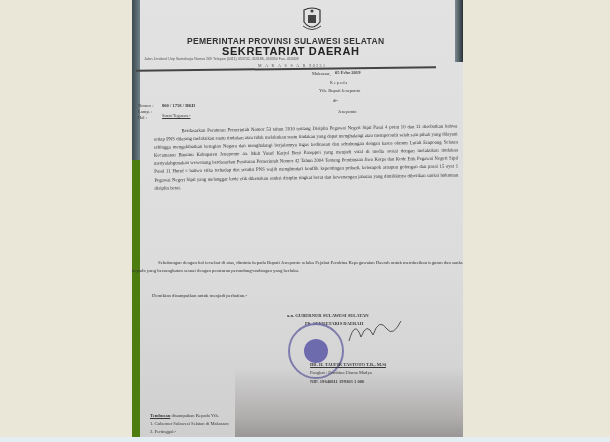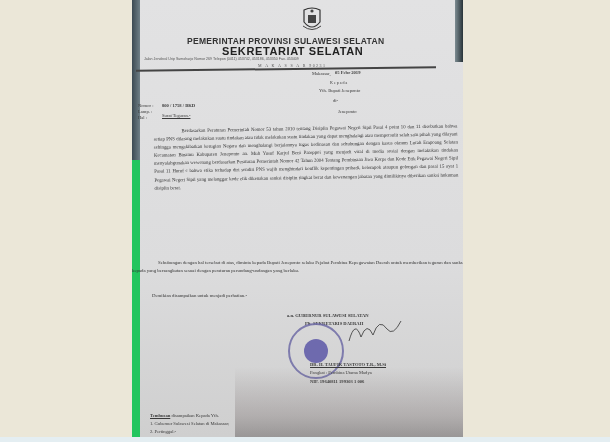--- a/index.html
+++ b/index.html
@@ -1,17 +1,17 @@
 <!DOCTYPE html>
 <html><head>
 <meta charset="utf-8">
 <style>
   html, body { margin:0; padding:0; }
   body { width:610px; height:442px; background:#ebe7d8; position:relative; overflow:hidden; font-family:"Liberation Serif", serif; }
-  .photo { position:absolute; left:132px; top:0; width:331px; height:437px; background:#22c55e; overflow:hidden; }
+  .photo { position:absolute; left:132px; top:0; width:331px; height:437px; background:#4d7c0f; overflow:hidden; }
   .dark-edge { position:absolute; left:0; top:0; width:8px; height:160px; background:linear-gradient(90deg,#3c4a52,#6f7f86); }
   .dark-edge-r { position:absolute; right:0; top:0; width:8px; height:62px; background:linear-gradient(90deg,#7d8c92,#283338); }
   .paper { position:absolute; left:8px; top:0; right:0; bottom:0; background:linear-gradient(180deg,#e2e2e3 0%, #dcdcdd 60%, #cfcfcf 100%); }
   .shadow { position:absolute; left:95px; right:0; bottom:0; height:70px; background:linear-gradient(180deg,rgba(120,110,110,0) 0%,rgba(120,110,110,0.35) 70%,rgba(100,95,95,0.5) 100%); }
   .bottom-strip { position:absolute; left:0; bottom:0; width:610px; height:5px; background:#e4eef2; }
   .t { position:absolute; color:#2c2c2e; white-space:nowrap; }
   .logo { position:absolute; left:160px; top:6px; width:24px; height:28px; }
   .kop1 { left:47px; top:36px; font-size:8.5px; font-family:"Liberation Sans",sans-serif; font-weight:bold; letter-spacing:0.3px; color:#333; }
   .kop2 { left:82px; top:45px; font-size:11px; font-family:"Liberation Sans",sans-serif; font-weight:bold; letter-spacing:0.6px; color:#222; }
   .kop3 { left:4px; top:57px; font-size:3.6px; font-family:"Liberation Sans",sans-serif; color:#555; }
@@ -32,21 +32,21 @@
   <div class="paper">
 
     <svg class="logo" viewBox="0 0 24 28">
       <path d="M4 4 Q12 0 20 4 L20 16 Q12 26 4 16 Z" fill="none" stroke="#333" stroke-width="1.2"></path>
       <rect x="8" y="9" width="8" height="8" fill="#444"></rect>
       <circle cx="12" cy="5" r="1.6" fill="#444"></circle>
       <path d="M3 20 Q12 27 21 20" fill="none" stroke="#444" stroke-width="1"></path>
     </svg>
 
     <div class="t kop1">PEMERINTAH PROVINSI SULAWESI SELATAN</div>
-    <div class="t kop2">SEKRETARIAT SELATAN</div>
+    <div class="t kop2">SEKRETARIAT DAERAH</div>
     <div class="t kop3">Jalan Jenderal Urip Sumoharjo Nomor 269 Telepon (0411) 453742, 453186, 453350 Fax. 453409</div>
     <div class="t kop4">M A K A S S A R 90231</div>
     <div class="rule"></div>
 
     <div class="t s" style="left:172px;top:71px;">Makassar,</div>
     <div class="t s b" style="left:195px;top:70px;">05 Febr 2019</div>
 
     <div class="t s" style="left:190px;top:80px;font-size:4px;">K e p a d a</div>
     <div class="t s" style="left:179px;top:88px;">Yth. Bupati Jeneponto</div>
     <div class="t s" style="left:193px;top:98px;">di-</div>

